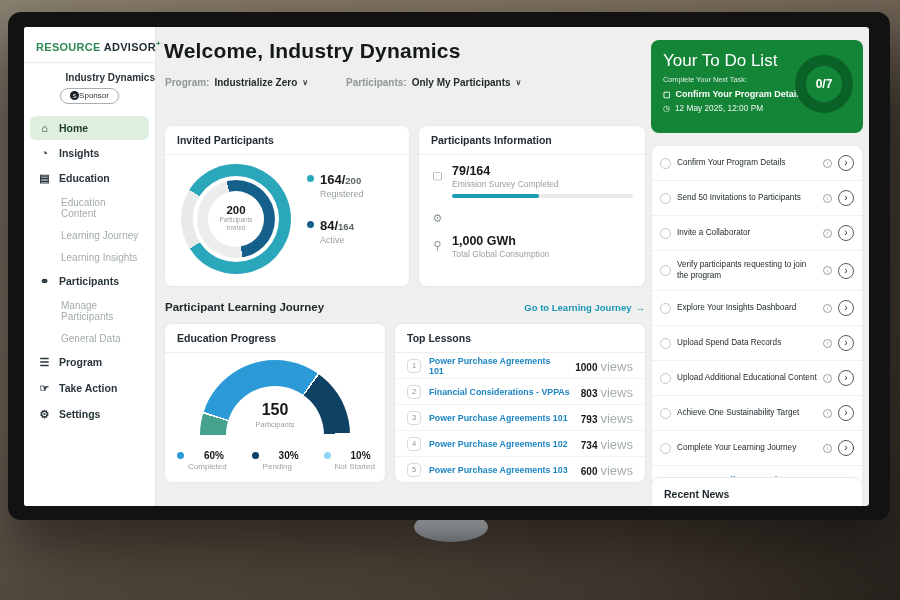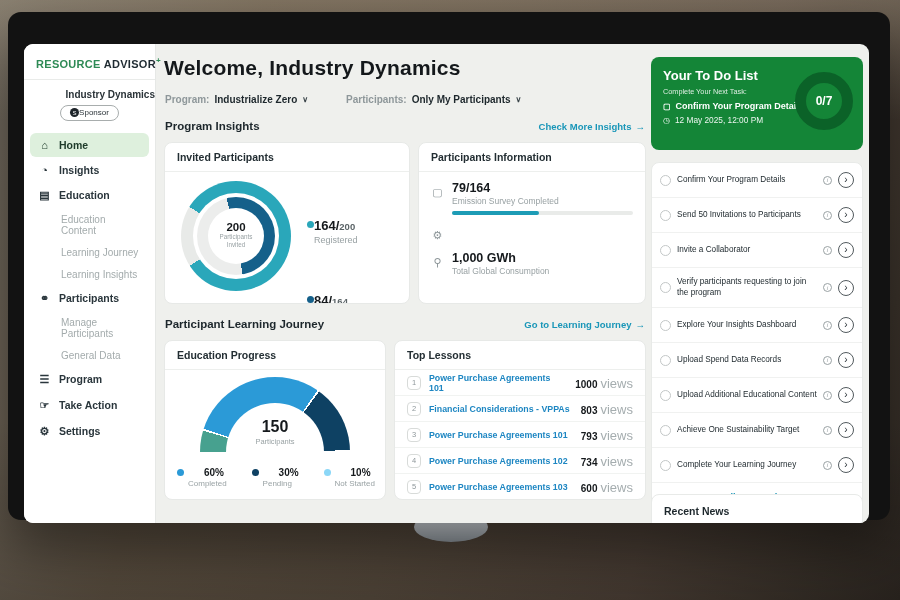--- a/index.html
+++ b/index.html
@@ -6,22 +6,22 @@
   html,body { width:900px; height:600px; overflow:hidden;
     font-family:"Liberation Sans", sans-serif; }
   body { background:linear-gradient(105deg,#716a5f 0%,#635646 25%,#5c4f41 50%,#51443a 74%,#3b332b 92%,#322b25 100%); }
   .scene { position:relative; width:900px; height:600px; }
   .scene::before { content:''; position:absolute; inset:0; pointer-events:none;
     background:linear-gradient(180deg, rgba(178,164,142,.38) 0%, rgba(0,0,0,0) 20%, rgba(0,0,0,0) 70%, rgba(0,0,0,.22) 100%); }
   .stand { position:absolute; left:414px; top:512px; width:74px; height:30px; border-radius:50%;
     background:linear-gradient(180deg,#edf1f3 0%,#c6ccd1 45%,#878e94 100%); z-index:1; }
   .monitor { position:absolute; left:8px; top:12px; width:882px; height:508px; background:#121212;
     border-radius:13px; box-shadow:0 28px 55px rgba(0,0,0,.45); z-index:2; }
-  .screen { position:absolute; left:16px; top:32px; width:845px; height:479px; background:#eff0ed;
-    border-radius:9px; overflow:hidden; }
+  .screen { position:absolute; left:16px; top:15px; width:845px; height:479px; background:#eff0ed;
+    border-radius:3px; overflow:hidden; }
 
   
   .sidebar { position:absolute; left:0; top:0; width:132px; height:100%; background:#fff; border-right:1px solid #e6e8e6; }
   .logo { padding:12px 12px 9px; font-size:11px; font-weight:bold; letter-spacing:.3px; white-space:nowrap; }
   .logo .l1 { color:#2e8a55; } .logo .l2 { color:#1f2b32; margin-left:3px; }
   .logo sup { color:#2e8a55; font-size:8px; }
   .side-div { border-top:1px solid #e9ebe9; }
   .org { text-align:right; font-size:10px; font-weight:bold; color:#2a3338; margin-top:9px; }
   .sponsor { display:flex; width:fit-content; margin:5px auto 0; align-items:center; 
     border:1px solid #a8adad; border-radius:10px; padding:2.5px 9px; font-size:8px; color:#2a3338; background:#fff; }
@@ -57,21 +57,21 @@
   
   .donut { position:absolute; left:16px; top:38px; width:110px; height:110px; }
   .donut>div { position:absolute; border-radius:50%; }
   .d-outer { left:0; top:0; width:110px; height:110px; }
   .d-hole1 { left:12px; top:12px; width:86px; height:86px; background:#fff; }
   .d-inner { left:16px; top:16px; width:78px; height:78px; }
   .d-hole2 { left:27px; top:27px; width:56px; height:56px; background:#fff; text-align:center; }
   .d-val { font-size:11.5px; font-weight:bold; color:#15191c; margin-top:13px; }
   .d-lab { font-size:6.3px; color:#9aa3a5; line-height:1.3; }
   .d-legend { position:absolute; left:142px; top:44px; display:flex; flex-direction:column; gap:17px; }
-  .dl-item { display:flex; gap:0;margin-top:29px; }
+  .dl-item { display:flex; gap:6px; }
   .dl-dot { width:7px; height:7px; border-radius:50%; margin-top:5px; flex:none; }
   .dl-main { font-size:13px; font-weight:bold; color:#15191c; }
   .dl-sub { font-size:9.5px; font-weight:bold; color:#5a6366; }
   .dl-label { font-size:9px; color:#98a1a3; margin-top:1px; }
 
   
   .pinfo-body { padding:9px 12px 0; }
   .metric { display:flex; gap:8px; margin-bottom:9px; }
   .m-icon { font-size:11px; color:#8e979a; width:13px; text-align:center; padding-top:5px; flex:none; }
   .m-col { flex:1; }
@@ -97,21 +97,21 @@
   .rank { width:14px; height:14px; border:1px solid #d8dbd9; border-radius:4px; font-size:7.5px; color:#8e979a;
     display:flex; align-items:center; justify-content:center; flex:none; }
   .l-title { flex:1; font-size:8.8px; font-weight:bold; color:#1d86c2; cursor:pointer; }
   .l-views { font-size:10px; font-weight:bold; color:#15191c; }
   .l-word { font-size:13px; color:#a5adaf; margin-left:3px; }
 
   
   .rightcol { position:absolute; left:627px; top:0; width:212px; height:100%; }
   .todo-green { position:absolute; top:13px; width:100%; height:93px; background:#148537; border-radius:8px;
     color:#fff; padding:11px 12px; }
-  .tg-title { font-size:13px; font-weight:bold; }
+  .tg-title { font-size:17px; font-weight:normal; }
   .tg-sub { font-size:7.3px; color:rgba(255,255,255,.85); margin-top:4px; }
   .tg-row { display:flex; align-items:center; gap:5px; margin-top:5px; font-size:9px; font-weight:bold; width:150px; }
   .tg-row.time { font-weight:normal; font-size:8.3px; color:rgba(255,255,255,.92); margin-top:4px; }
   .tg-ic { font-size:8px; }
   .badge { position:absolute; right:10px; top:15px; width:58px; height:58px; border-radius:50%;
     border:11px solid #0b6228; background:#148537; display:flex; align-items:center; justify-content:center;
     font-size:12px; font-weight:bold; color:#fff; }
   .tasks { position:absolute; top:118px; width:100%; background:#fff; border:1px solid #e8eae8; border-radius:8px; overflow:hidden; }
   .task { display:flex; align-items:center; gap:6px; padding:9px 8px; border-bottom:1px solid #f0f1f0; cursor:pointer; }
   .t-check { width:11px; height:11px; border:1.5px solid #c3c7c7; border-radius:50%; flex:none; }
@@ -205,26 +205,20 @@
             <b>Industrialize Zero</b>
             <span class="chev">∨</span>
           </div>
           <div class="filter">
             <span>Participants:</span>
             <b>Only My Participants</b>
             <span class="chev">∨</span>
           </div>
         </div>
 
-        <div class="secrow sec1">
-          <span class="sectitle">Program Insights</span>
-          <span class="seclink">
-            <span>Check More Insights</span><span class="arr">→</span>
-          </span>
-        </div>
 
         <div class="card card-invited">
           <div class="card-h">Invited Participants</div>
           <div class="donut">
             <div class="d-outer" style="background: conic-gradient(from -58deg, rgb(42, 167, 186) 0deg, rgb(42, 167, 186) 82%, rgb(232, 234, 232) 82%, rgb(232, 234, 232) 100%);"></div>
             <div class="d-hole1"></div>
             <div class="d-inner" style="background: conic-gradient(from -14deg, rgb(21, 96, 138) 0deg, rgb(21, 96, 138) 51.2195%, rgb(236, 237, 236) 51.2195%, rgb(236, 237, 236) 100%);"></div>
             <div class="d-hole2">
               <div class="d-val">200</div>
               <div class="d-lab">Participants</div>

